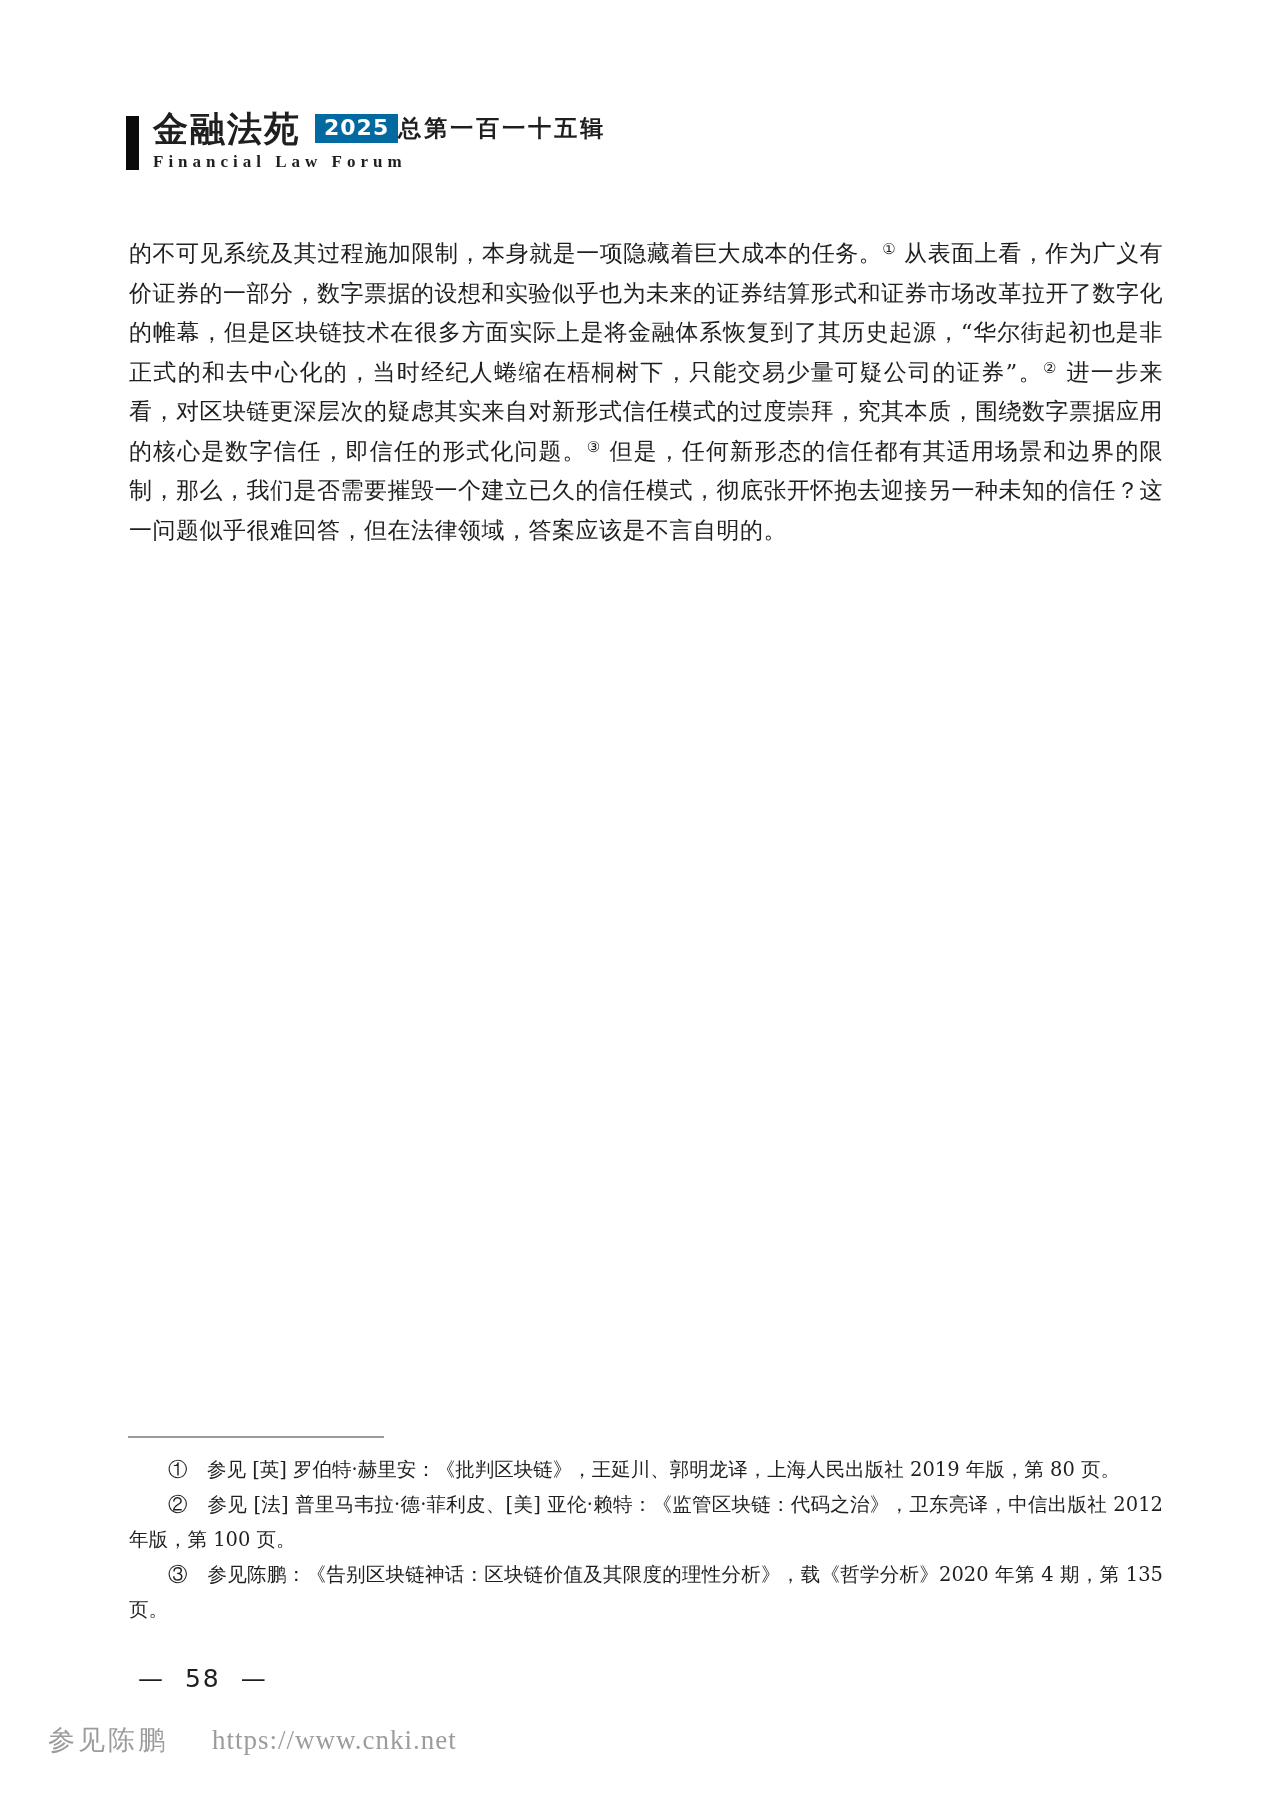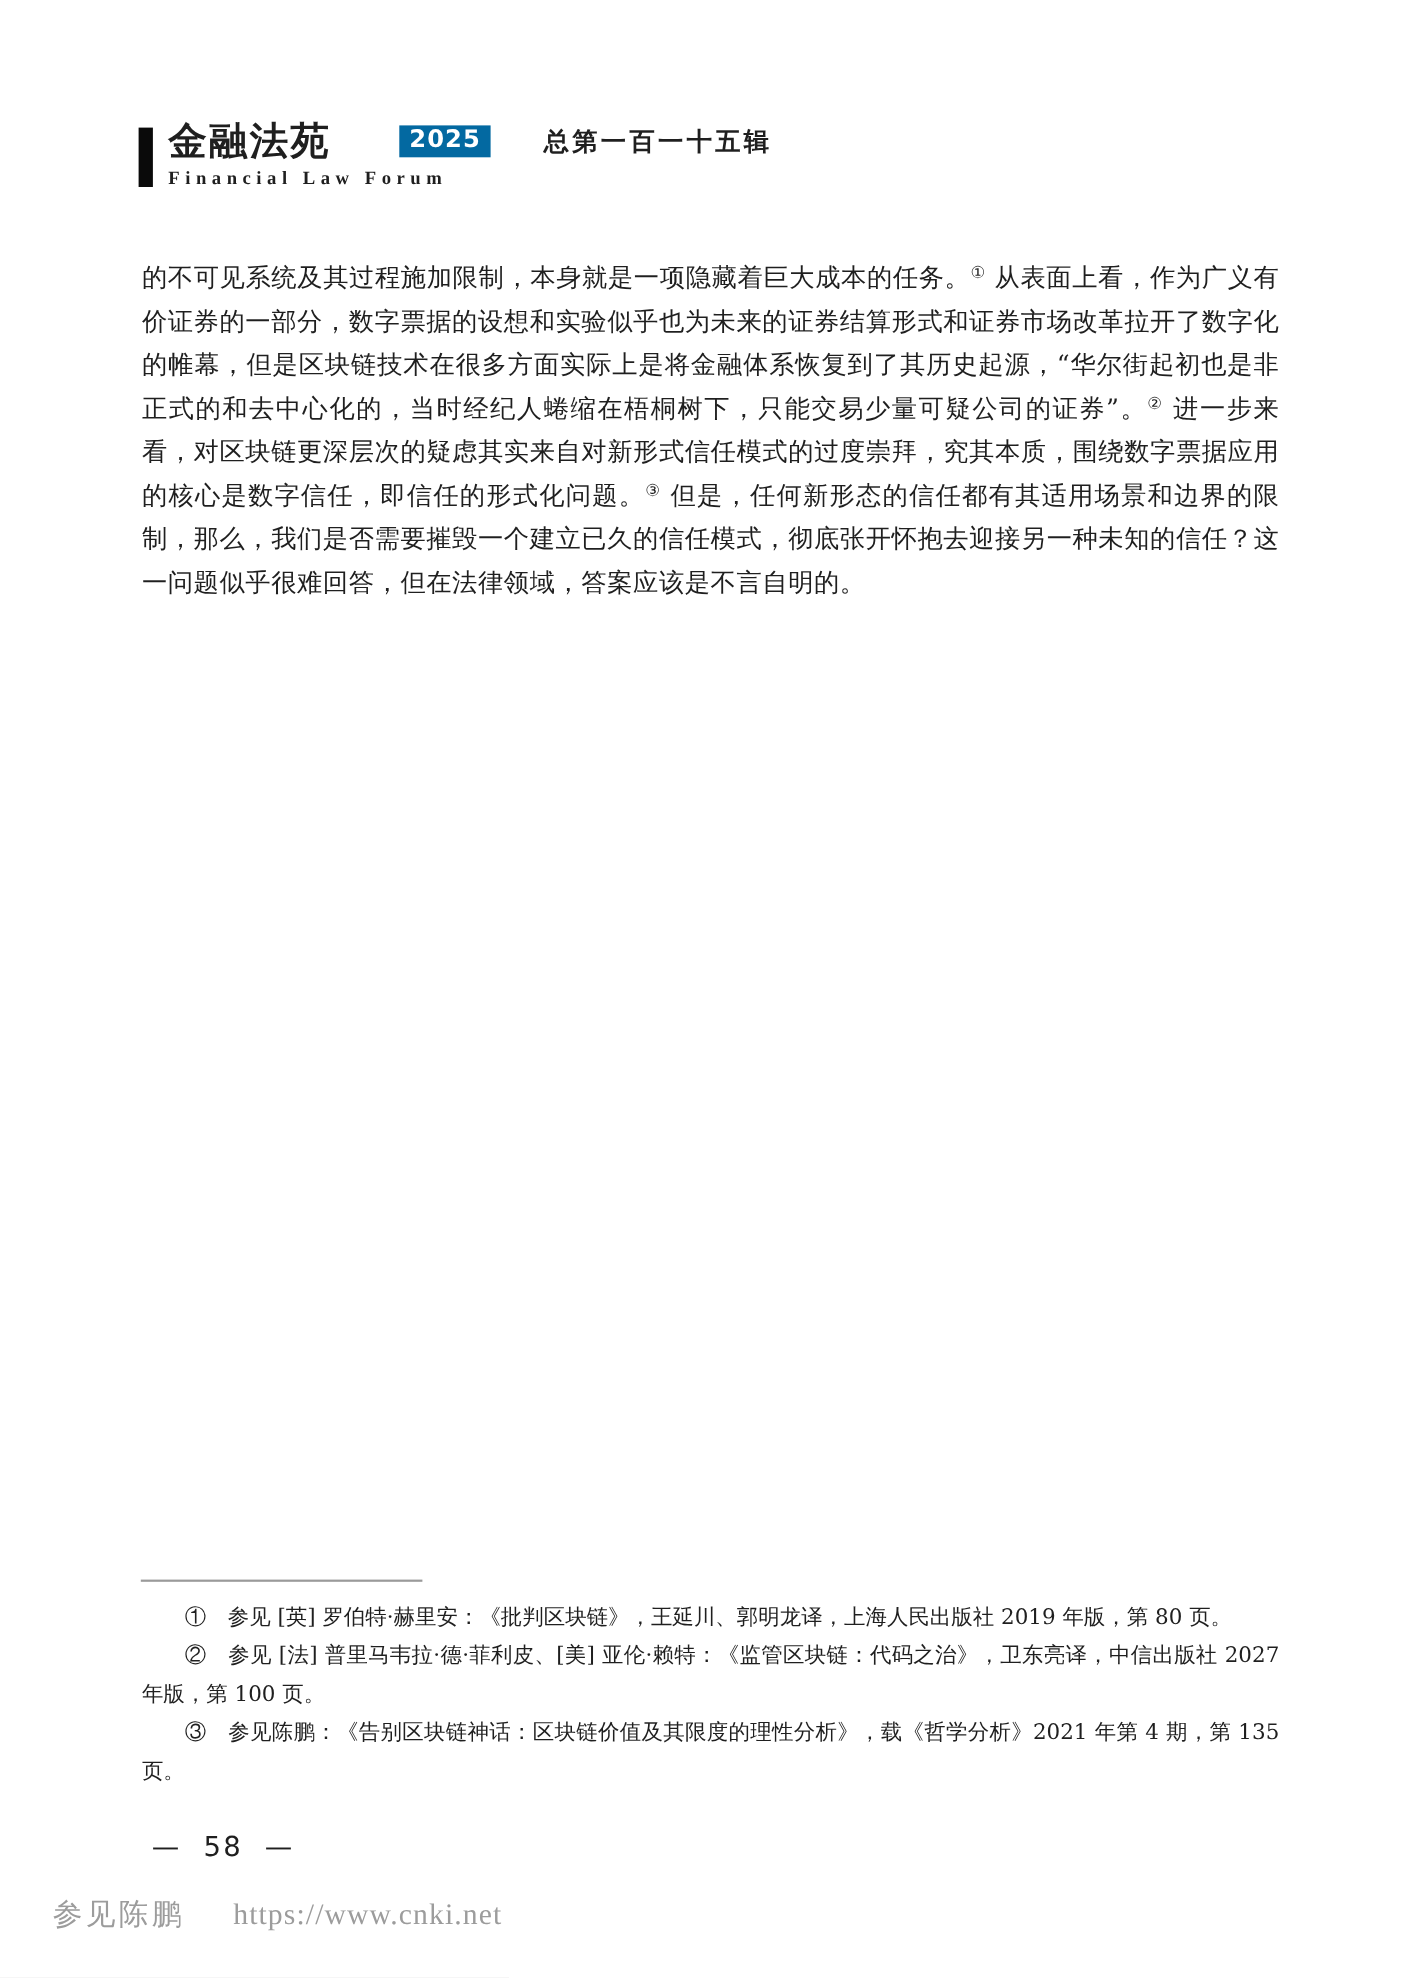--- a/index.html
+++ b/index.html
@@ -15,21 +15,21 @@
   }
 
   
   .header-accent-bar {
     position: absolute;
     left: 126px; top: 116px;
     width: 13px; height: 54px;
     background: #0a0a0a;
   }
   .header-text { position: absolute; left: 153px; top: 111px; }
-  .title-row { display: flex; align-items: center; gap: 48px; }
+  .title-row { display: flex; align-items: center; }
   .journal-title {
     font-size: 35px;
     font-weight: bold;
     letter-spacing: 2px;
     line-height: 1;
   }
   .year-badge {
     background: #0369a1;
     color: #ffffff;
     font-size: 22px;
@@ -128,22 +128,22 @@
   </header>
 
   <main>
     <p class="body-paragraph"><span>的不可见系统及其过程施加限制，本身就是一项隐藏着巨大成本的任务。</span><sup class="fn-ref">①</sup><span> 从表面上看，作为广义有价证券的一部分，数字票据的设想和实验似乎也为未来的证券结算形式和证券市场改革拉开了数字化的帷幕，但是区块链技术在很多方面实际上是将金融体系恢复到了其历史起源，“华尔街起初也是非正式的和去中心化的，当时经纪人蜷缩在梧桐树下，只能交易少量可疑公司的证券”。</span><sup class="fn-ref">②</sup><span> 进一步来看，对区块链更深层次的疑虑其实来自对新形式信任模式的过度崇拜，究其本质，围绕数字票据应用的核心是数字信任，即信任的形式化问题。</span><sup class="fn-ref">③</sup><span> 但是，任何新形态的信任都有其适用场景和边界的限制，那么，我们是否需要摧毁一个建立已久的信任模式，彻底张开怀抱去迎接另一种未知的信任？这一问题似乎很难回答，但在法律领域，答案应该是不言自明的。</span></p>
   </main>
 
   <footer>
     <div class="footnote-separator"></div>
     <div class="footnotes">
       <p class="footnote">①　参见 [英] 罗伯特·赫里安：《批判区块链》，王延川、郭明龙译，上海人民出版社 2019 年版，第 80 页。</p>
-      <p class="footnote">②　参见 [法] 普里马韦拉·德·菲利皮、[美] 亚伦·赖特：《监管区块链：代码之治》，卫东亮译，中信出版社 2027 年版，第 100 页。</p>
-      <p class="footnote">③　参见陈鹏：《告别区块链神话：区块链价值及其限度的理性分析》，载《哲学分析》2021 年第 4 期，第 135 页。</p>
+      <p class="footnote">②　参见 [法] 普里马韦拉·德·菲利皮、[美] 亚伦·赖特：《监管区块链：代码之治》，卫东亮译，中信出版社 2012 年版，第 100 页。</p>
+      <p class="footnote">③　参见陈鹏：《告别区块链神话：区块链价值及其限度的理性分析》，载《哲学分析》2020 年第 4 期，第 135 页。</p>
     </div>
     <div class="page-number">— 58 —</div>
   </footer>
 
   <div class="watermark">
     <span class="watermark-site">参见陈鹏</span>
     <span class="watermark-url">https://www.cnki.net</span>
   </div>
 
 </div>

